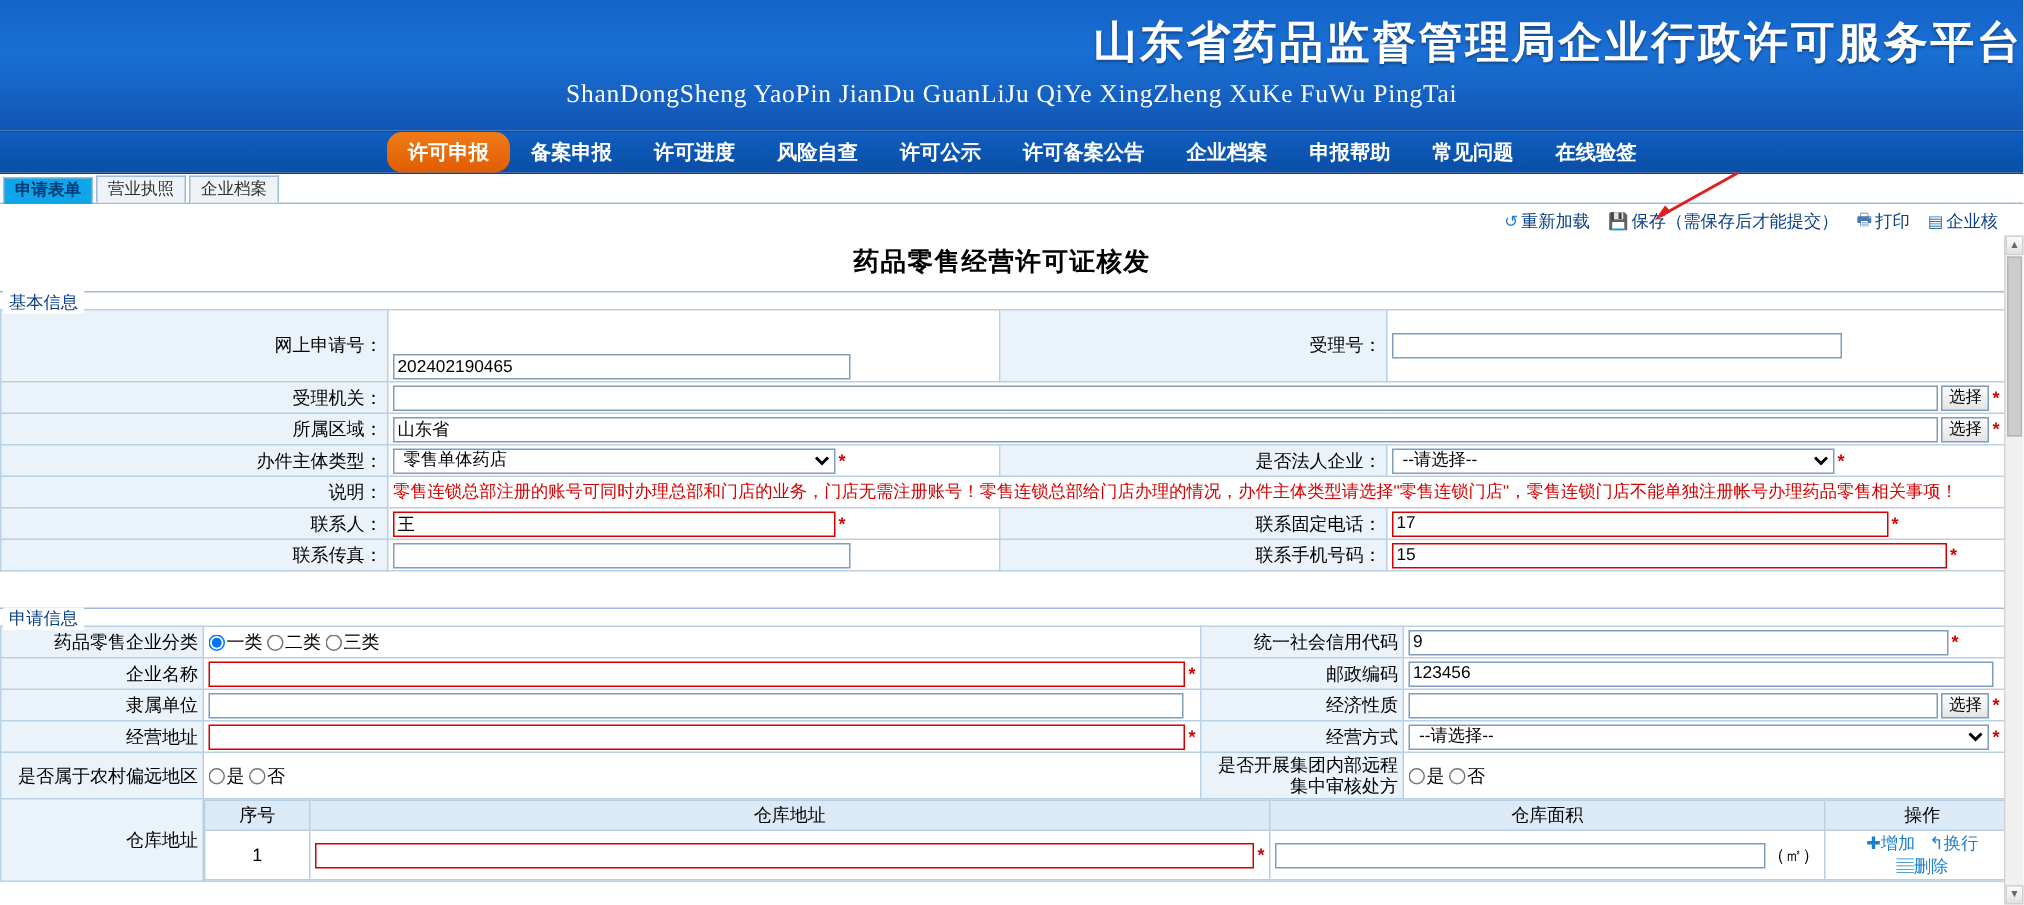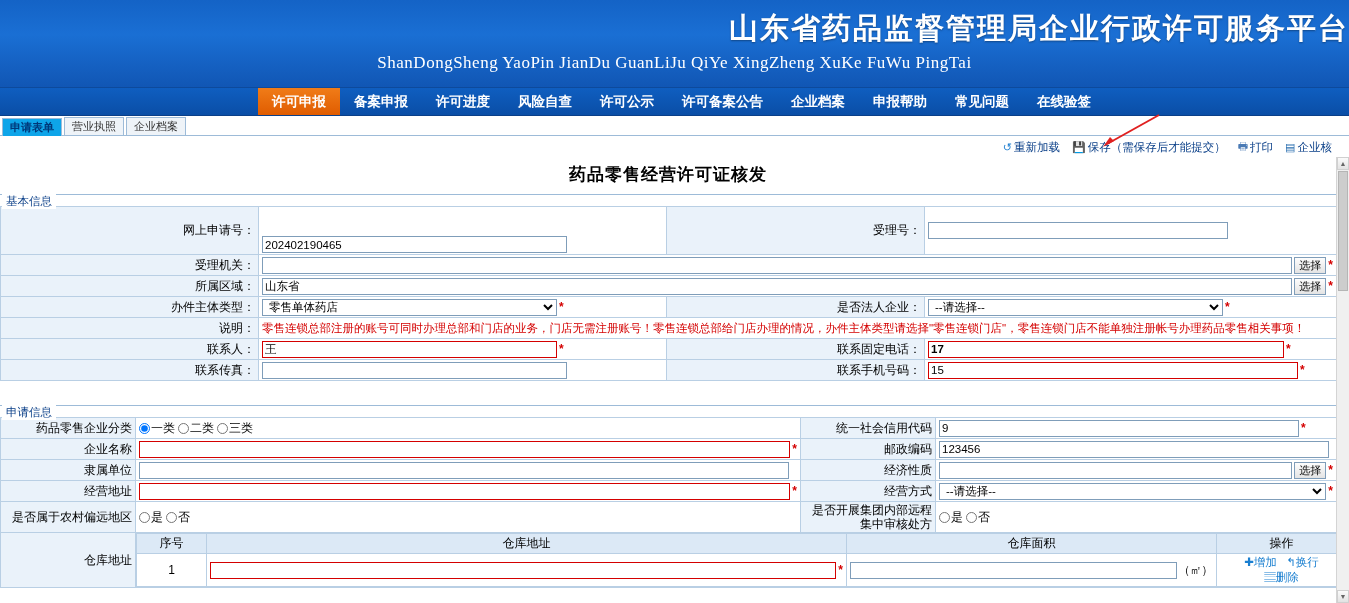--- a/index.html
+++ b/index.html
@@ -52,20 +52,21 @@
     font-size: 13.5px;
     font-weight: bold;
     padding: 0 14px;
     display: flex;
     align-items: center;
     white-space: nowrap;
     cursor: pointer;
   }
   .nav-item.active {
     background: linear-gradient(to bottom, #f07c18 0%, #e05c00 100%);
+    border-radius: 10px;
   }
   
   .subtabs {
     height: 20px;
     background: #ffffff;
     border-bottom: 1px solid #9dbbd8;
     display: flex;
     align-items: flex-end;
     padding-left: 2px;
   }
@@ -372,21 +373,21 @@
     <td class="lbl">联系人：</td>
     <td class="val">
       <div class="inline-input-wrap">
         <input class="txt redborder" style="width: 295px;" value="王">
         <span class="req">*</span>
       </div>
     </td>
     <td class="lbl">联系固定电话：</td>
     <td class="val">
       <div class="inline-input-wrap">
-        <input class="txt redborder" style="width: 356px; font-weight: bold;" value="17">
+        <input class="txt redborder" style="width: 331px;" value="17">
         <span class="req">*</span>
       </div>
     </td>
   </tr>
   <tr>
     <td class="lbl">联系传真：</td>
     <td class="val">
       <input class="txt" style="width: 305px;" value="">
     </td>
     <td class="lbl">联系手机号码：</td>

